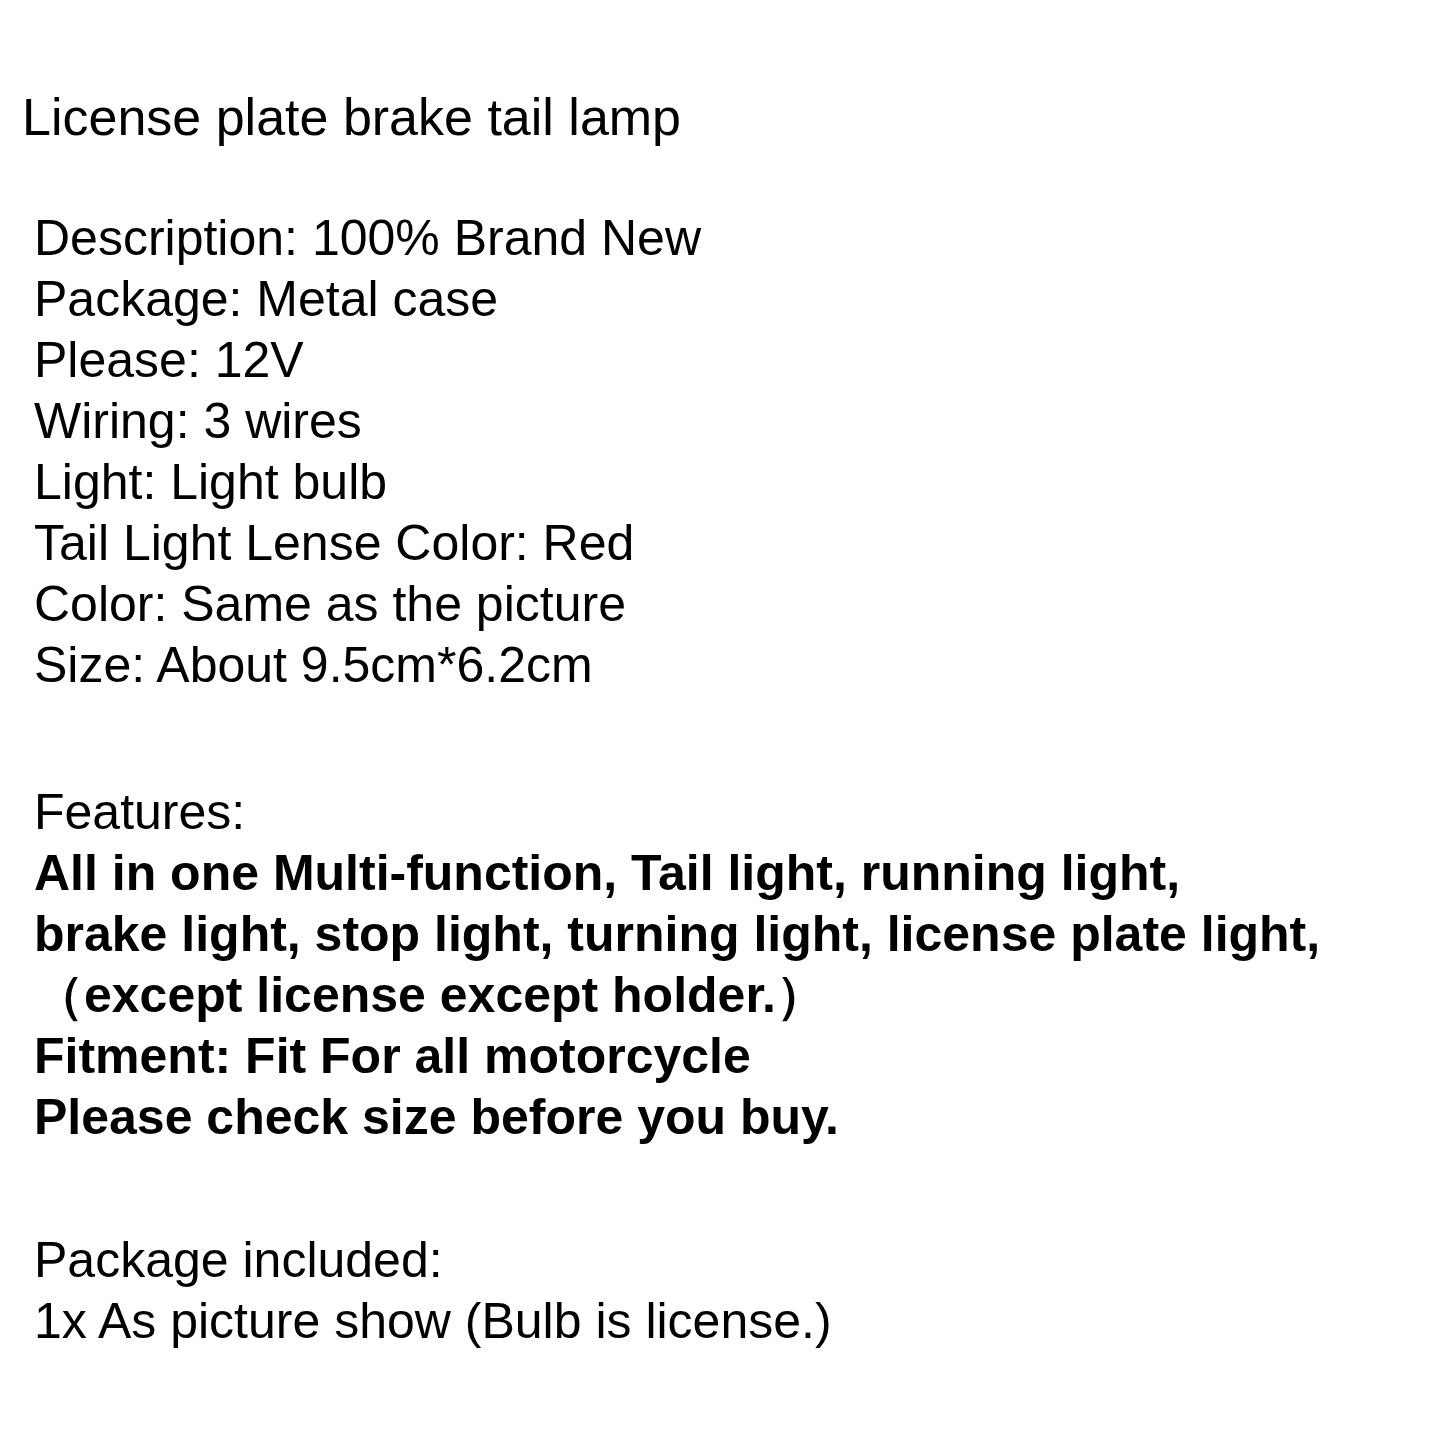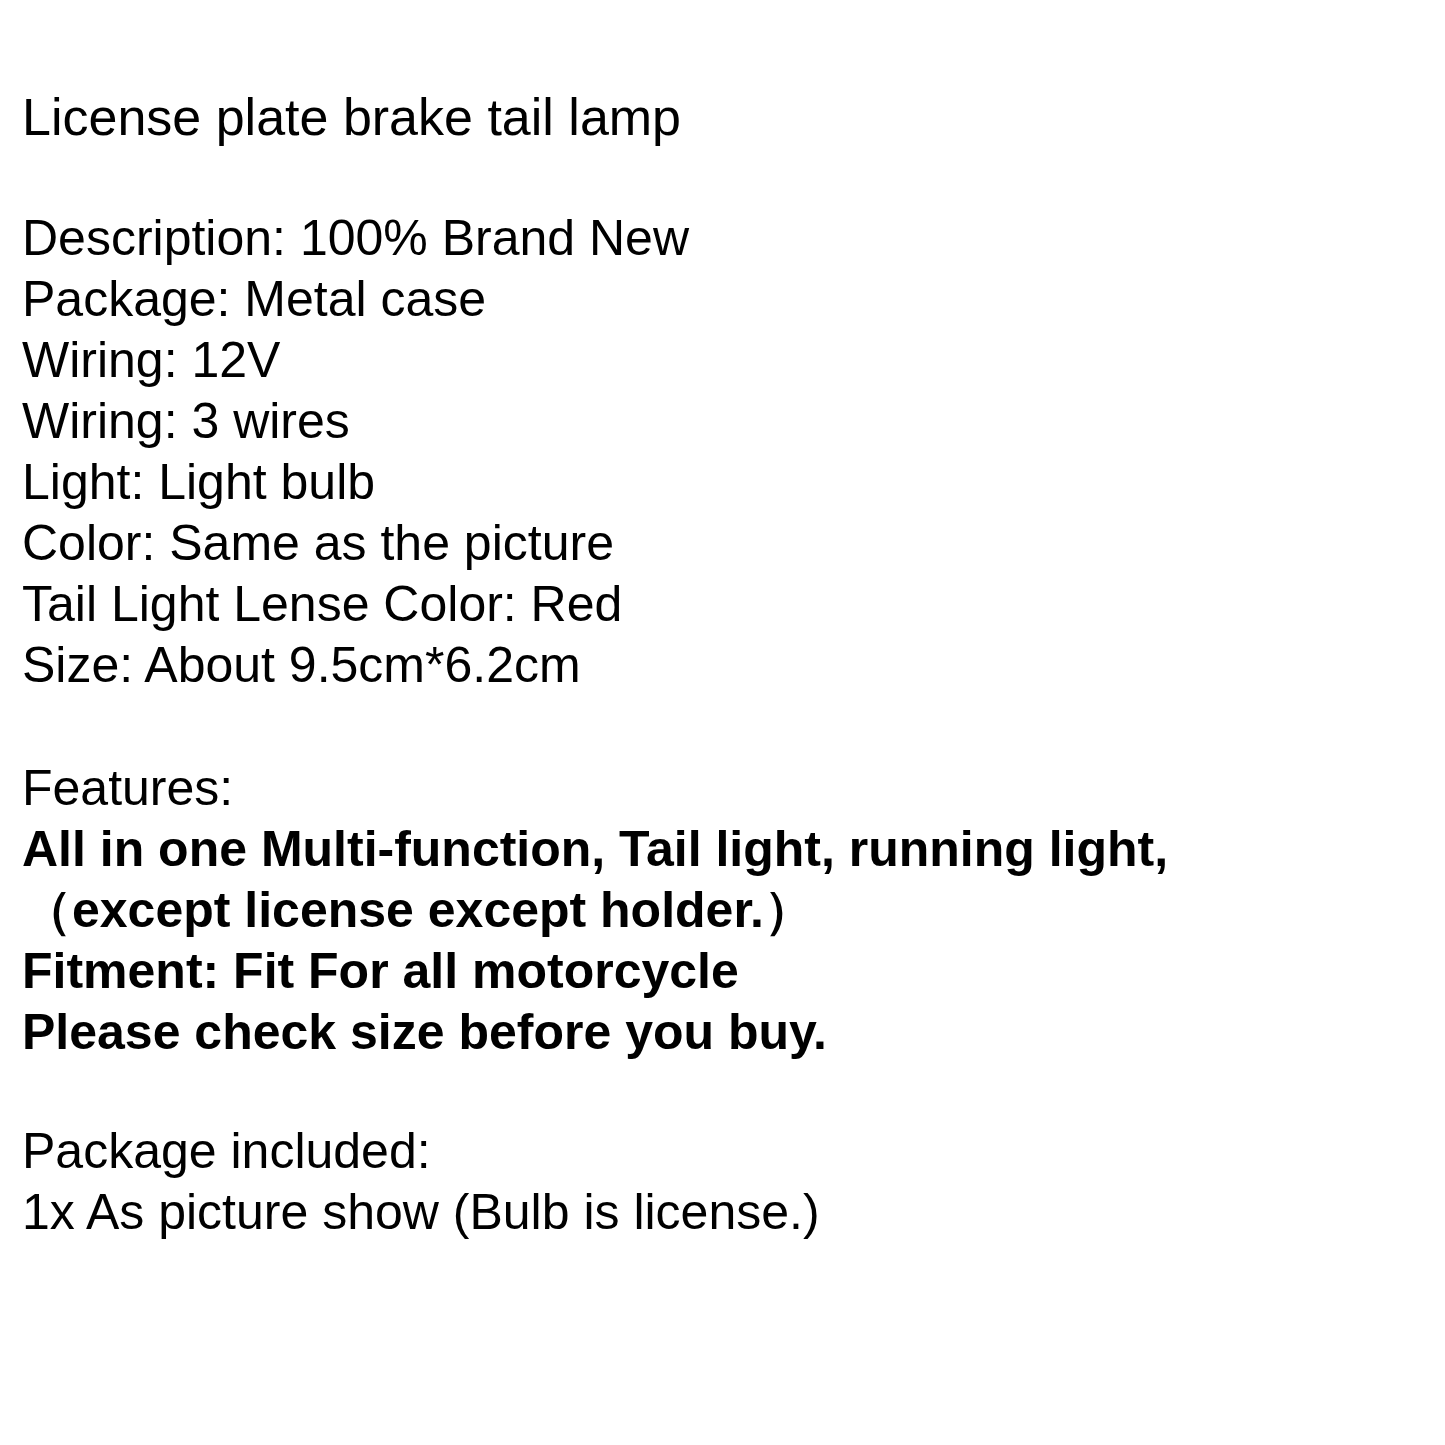--- a/index.html
+++ b/index.html
@@ -29,21 +29,21 @@
     margin: 0 0 60px 0;
     white-space: nowrap;
   }
   .line {
     font-size: 50px;
     line-height: 61px;
     font-weight: 400;
     white-space: nowrap;
   }
   .block {
-    margin: 0;
+    margin: 12px;
   }
   .gap-lg {
     height: 62px;
   }
   .gap-md {
     height: 58px;
   }
   .wrapline {
     font-size: 50px;
     line-height: 61px;
@@ -54,33 +54,34 @@
 </head>
 <body>
 
 <div class="page">
 
   <div class="title">License plate brake tail lamp</div>
 
   <div class="block">
     <div class="line">Description: 100% Brand New</div>
     <div class="line">Package: Metal case</div>
-    <div class="line">Wiring: 12V</div>
+    <div class="line">Please: 12V</div>
     <div class="line">Wiring: 3 wires</div>
     <div class="line">Light: Light bulb</div>
+    <div class="line">Tail Light Lense Color: Red</div>
     <div class="line">Color: Same as the picture</div>
-    <div class="line">Tail Light Lense Color: Red</div>
     <div class="line">Size: About 9.5cm*6.2cm</div>
   </div>
 
   <div class="gap-lg"></div>
 
   <div class="block">
     <div class="line">Features:</div>
     <div class="wrapline">All in one Multi-function, Tail light, running light,</div>
+    <div class="wrapline">brake light, stop light, turning light, license plate light,</div>
     <div class="wrapline">（except license except holder.）</div>
     <div class="wrapline">Fitment: Fit For all motorcycle</div>
     <div class="wrapline">Please check size before you buy.</div>
   </div>
 
   <div class="gap-md"></div>
 
   <div class="block">
     <div class="line">Package included:</div>
     <div class="line">1x As picture show (Bulb is license.)</div>

